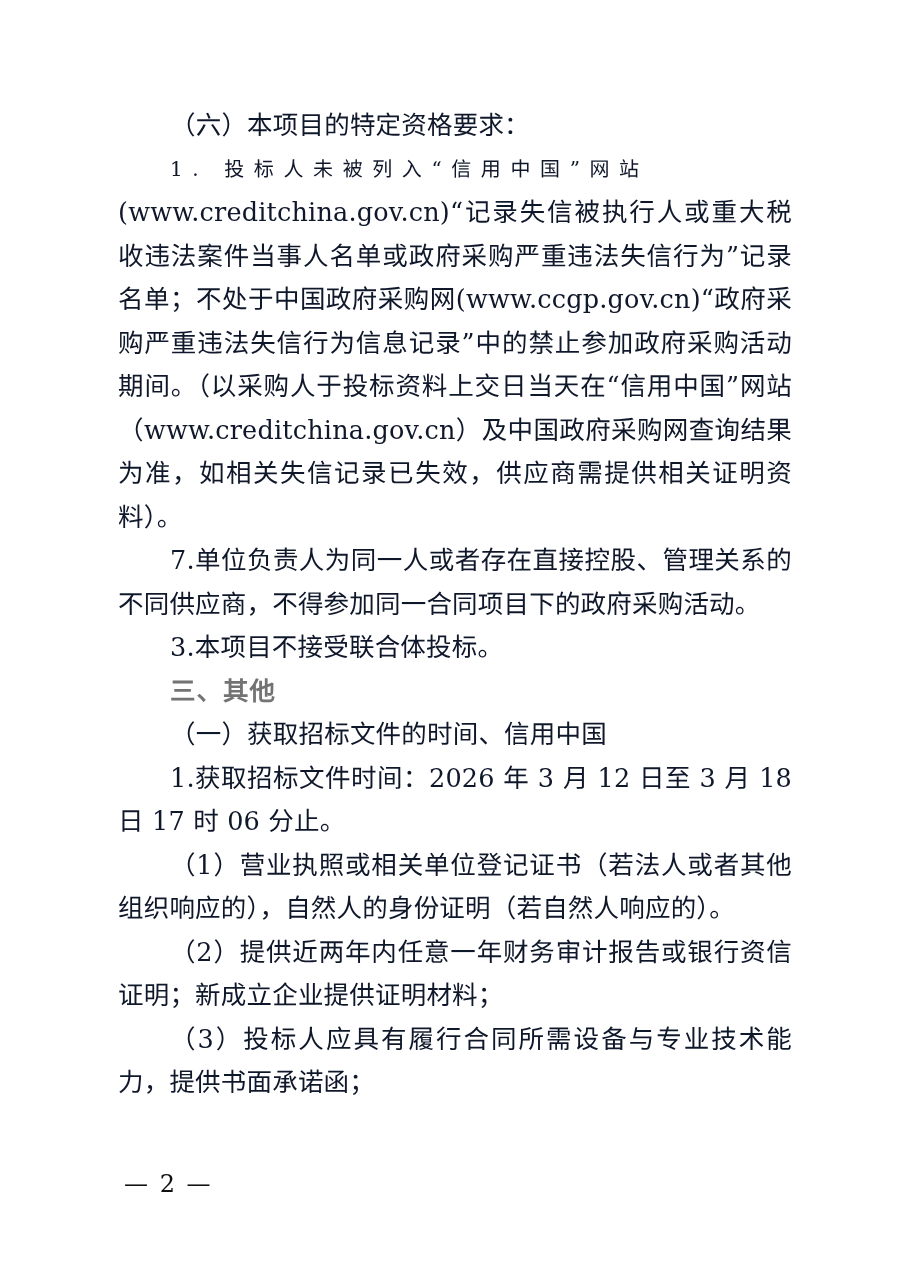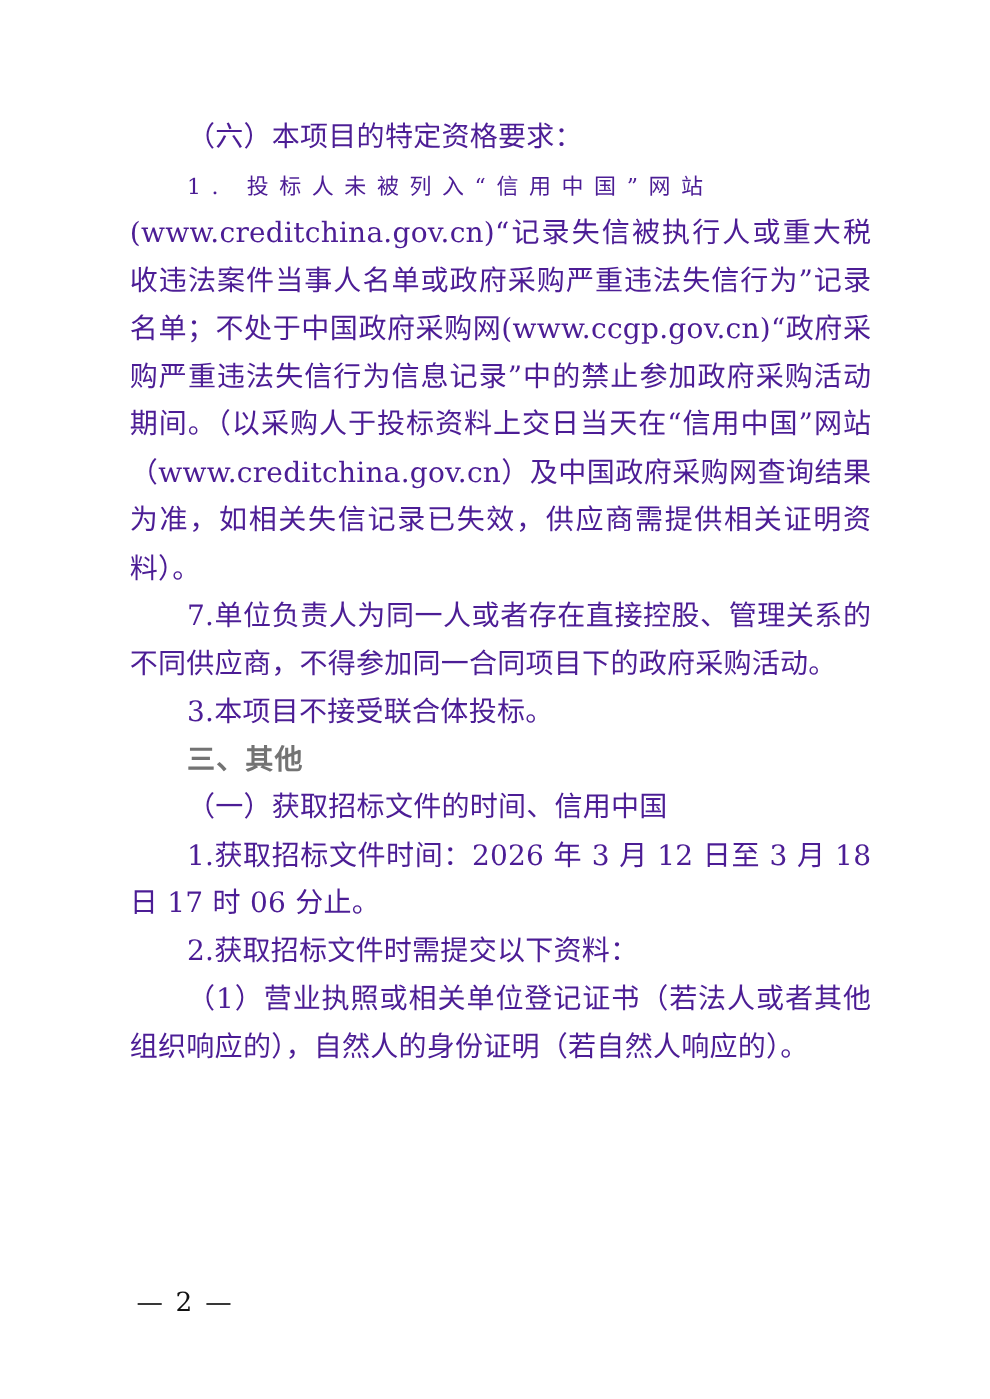--- a/index.html
+++ b/index.html
@@ -36,21 +36,21 @@
 
   
   .p {
     font-family: "DejaVu Serif", "Liberation Serif", serif;
     font-size: 25.5px;
     line-height: 43.5px;
     text-align: justify;
     text-justify: inter-character;
     text-align-last: left;
     margin: 0;
-    color: #4c1d95;
+    color: #0f172a;
     letter-spacing: 0.2px;
     word-break: break-all;
     white-space: normal;
   }
 
   
   .indent {
     text-indent: 52px;
   }
 
@@ -105,23 +105,24 @@
     <p class="p indent">7.单位负责人为同一人或者存在直接控股、管理关系的不同供应商，不得参加同一合同项目下的政府采购活动。</p>
 
     <p class="p indent">3.本项目不接受联合体投标。</p>
 
     <p class="heading">三、其他</p>
 
     <p class="p indent">（一）获取招标文件的时间、信用中国</p>
 
     <p class="p indent">1.获取招标文件时间：2026 年 3 月 12 日至 3 月 18 日 17 时 06 分止。</p>
 
-    <p class="p indent">2.获取招标文件时需提交以下资料：</p>
 
     <p class="p indent">（1）营业执照或相关单位登记证书（若法人或者其他组织响应的），自然人的身份证明（若自然人响应的）。</p>
 
+    <p class="p indent">（2）提供近两年内任意一年财务审计报告或银行资信证明；新成立企业提供证明材料；</p>
 
+    <p class="p indent">（3）投标人应具有履行合同所需设备与专业技术能力，提供书面承诺函；</p>
 
   </div>
 
   <div class="footer">— 2 —</div>
 
 </div>
 
 </body></html>

